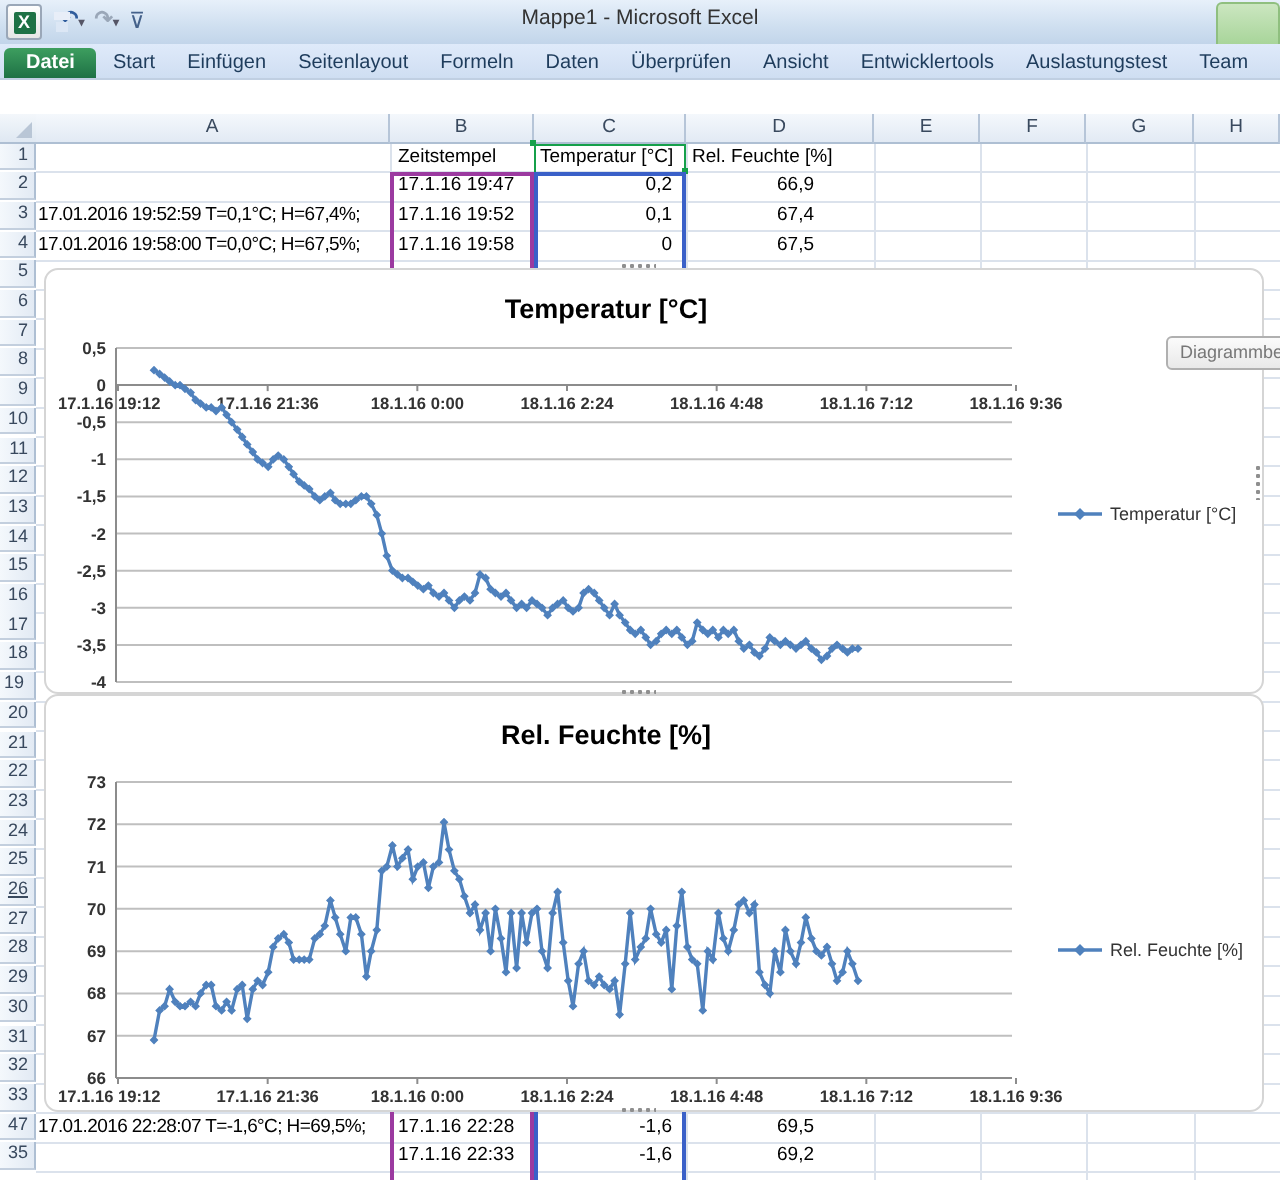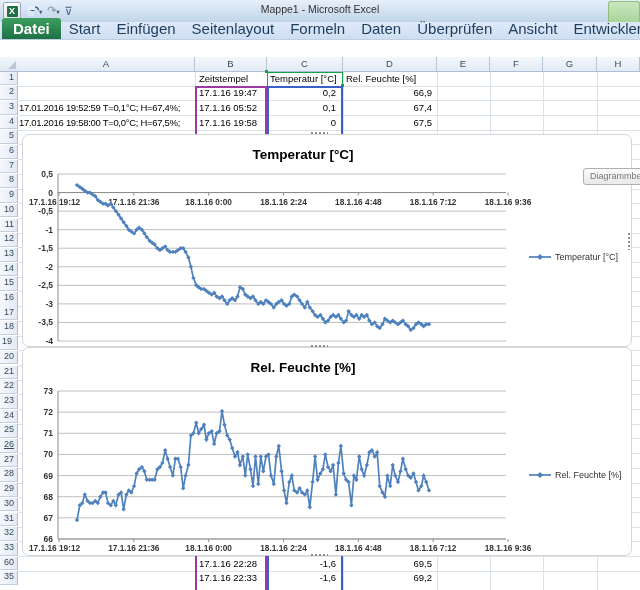--- a/index.html
+++ b/index.html
@@ -24,21 +24,21 @@
   .ddarrow{font-size:6px;color:#55импорт;color:#556;}
   .wtitle{position:absolute;left:0;right:0;top:3px;text-align:center;font-size:10.5px;color:#333;}
   
   .ctxhead{position:absolute;right:0;top:1px;width:30px;height:20px;
     background:linear-gradient(#cbe6c0,#a8d59a);border:1px solid #8fbf7f;border-bottom:none;
     border-radius:3px 3px 0 0;}
   
   .tabrow{position:absolute;left:0;top:22px;width:640px;height:17px;
     background:linear-gradient(#dfeafa,#cfdef2);border-bottom:1px solid #c0cfe2;
     display:flex;align-items:flex-end;}
-  .rtab{font-size:15px;color:#1e3c5c;padding:2px 8px 2px 8px;white-space:nowrap;}
+  .rtab{font-size:10px;color:#1e3c5c;padding:2px 8px 2px 8px;white-space:nowrap;}
   .rtab.datei{background:linear-gradient(#3d9e5f,#1e7145);color:#fff;font-weight:bold;
     border-radius:3px 3px 0 0;margin-left:2px;padding:2px 11px;}
   
   .fbar{position:absolute;left:0;top:39px;width:640px;height:18px;
     background:linear-gradient(#e9eff8,#dde6f2);border-bottom:1px solid #b7c6d9;}
   .namebox{position:absolute;left:6px;top:2px;width:90px;height:13px;background:#fff;
     border:1px solid #b2c0d2;font-size:10px;color:#222;padding:0 4px;line-height:13px;}
   .namebox .dd{position:absolute;right:2px;top:3px;font-size:6px;color:#567;}
   .pill{position:absolute;left:102px;top:2px;width:26px;height:13px;background:linear-gradient(#fcfdfe,#e7edf5);
     border:1px solid #c2cedd;border-radius:7px;}
@@ -59,21 +59,21 @@
     border-right:1px solid #aebfd3;border-bottom:1px solid #c3cfde;
     font-size:9px;color:#39495e;text-align:right;padding-right:3px;box-sizing:border-box;}
   .gridbg{position:absolute;left:18px;top:14.5px;right:0;bottom:0;
     background:repeating-linear-gradient(#fff 0,#fff 13.7px,#dbe2ec 13.7px,#dbe2ec 14.7px);}
   .vline{position:absolute;top:14.5px;width:1px;height:518px;background:#dbe2ec;}
   .cell{position:absolute;height:14px;font-size:9.5px;color:#000;line-height:14px;
     white-space:nowrap;overflow:hidden;box-sizing:border-box;}
   .cA{left:19px;width:176px;letter-spacing:-0.3px;}
   .cB{left:196px;width:70px;padding-left:3px;}
   .cC{left:268px;width:74px;text-align:right;padding-right:6px;}
-  .cD{left:344px;width:92px;text-align:right;padding-right:4px;}
+  .cD{left:344px;width:92px;text-align:right;padding-right:29px;}
   .cHead{font-size:9.5px;}
   
   .rng{position:absolute;box-sizing:border-box;pointer-events:none;}
   .rng.pur{border:2px solid #9b3aa0;}
   .rng.blu{border:2px solid #3a60c8;}
   .rng.grn{border:1px solid #15a04a;}
   .rng.nobottom{border-bottom:none;}
   .rng.sides{border-top:none;border-bottom:none;}
   .hsq{position:absolute;width:3px;height:3px;background:#15a04a;}
   
@@ -173,40 +173,41 @@
         <div class="rowh" style="top: 352.6px; height: 13.7px;">24</div>
         <div class="rowh" style="top: 367.3px; height: 13.7px;">25</div>
         <div class="rowh" style="top: 382px; height: 13.7px; text-decoration: underline;">26</div>
         <div class="rowh" style="top: 396.7px; height: 13.7px;">27</div>
         <div class="rowh" style="top: 411.4px; height: 13.7px;">28</div>
         <div class="rowh" style="top: 426.1px; height: 13.7px;">29</div>
         <div class="rowh" style="top: 440.8px; height: 13.7px;">30</div>
         <div class="rowh" style="top: 455.5px; height: 13.7px;">31</div>
         <div class="rowh" style="top: 470.2px; height: 13.7px;">32</div>
         <div class="rowh" style="top: 484.9px; height: 13.7px;">33</div>
-        <div class="rowh" style="top: 499.6px; height: 13.7px;">60</div>
+        <div class="rowh" style="top: 499.6px; height: 13.7px;">47</div>
         <div class="rowh" style="top: 514.3px; height: 13.7px;">35</div>
       </div>
 
     <div class="cell cB cHead" style="top:14.5px">Zeitstempel</div>
     <div class="cell cC cHead" style="top:14.5px;text-align:left;padding:0 0 0 2px">Temperatur [°C]</div>
     <div class="cell cD cHead" style="top:14.5px;text-align:left;padding:0 0 0 2px">Rel. Feuchte [%]</div>
 
     <div class="cell cB" style="top:29.2px">17.1.16 19:47</div>
     <div class="cell cC" style="top:29.2px">0,2</div>
     <div class="cell cD" style="top:29.2px">66,9</div>
     <div class="cell cA" style="top:43.9px">17.01.2016 19:52:59 T=0,1°C;  H=67,4%;</div>
-    <div class="cell cB" style="top:43.9px">17.1.16 05:52</div>
+    <div class="cell cB" style="top:43.9px">17.1.16 19:52</div>
     <div class="cell cC" style="top:43.9px">0,1</div>
     <div class="cell cD" style="top:43.9px">67,4</div>
     <div class="cell cA" style="top:58.6px">17.01.2016 19:58:00 T=0,0°C;  H=67,5%;</div>
     <div class="cell cB" style="top:58.6px">17.1.16 19:58</div>
     <div class="cell cC" style="top:58.6px">0</div>
     <div class="cell cD" style="top:58.6px">67,5</div>
 
+    <div class="cell cA" style="top:499.6px">17.01.2016 22:28:07 T=-1,6°C;  H=69,5%;</div>
     <div class="cell cB" style="top:499.6px">17.1.16 22:28</div>
     <div class="cell cC" style="top:499.6px">-1,6</div>
     <div class="cell cD" style="top:499.6px">69,5</div>
     <div class="cell cB" style="top:514.3px">17.1.16 22:33</div>
     <div class="cell cC" style="top:514.3px">-1,6</div>
     <div class="cell cD" style="top:514.3px">69,2</div>
 
     <div class="rng grn" style="left:267px;top:14.5px;width:76px;height:15px;"></div>
     <div class="hsq" style="left:265px;top:13px;"></div>
     <div class="hsq" style="left:341px;top:27px;"></div>

